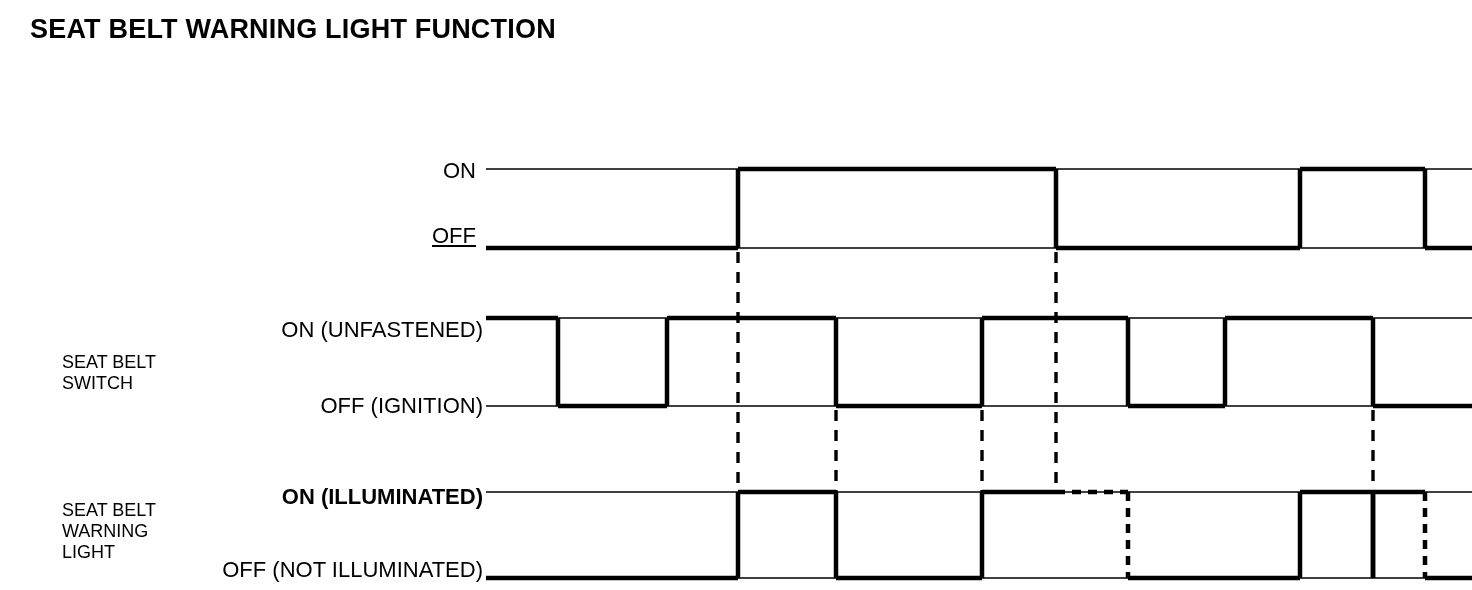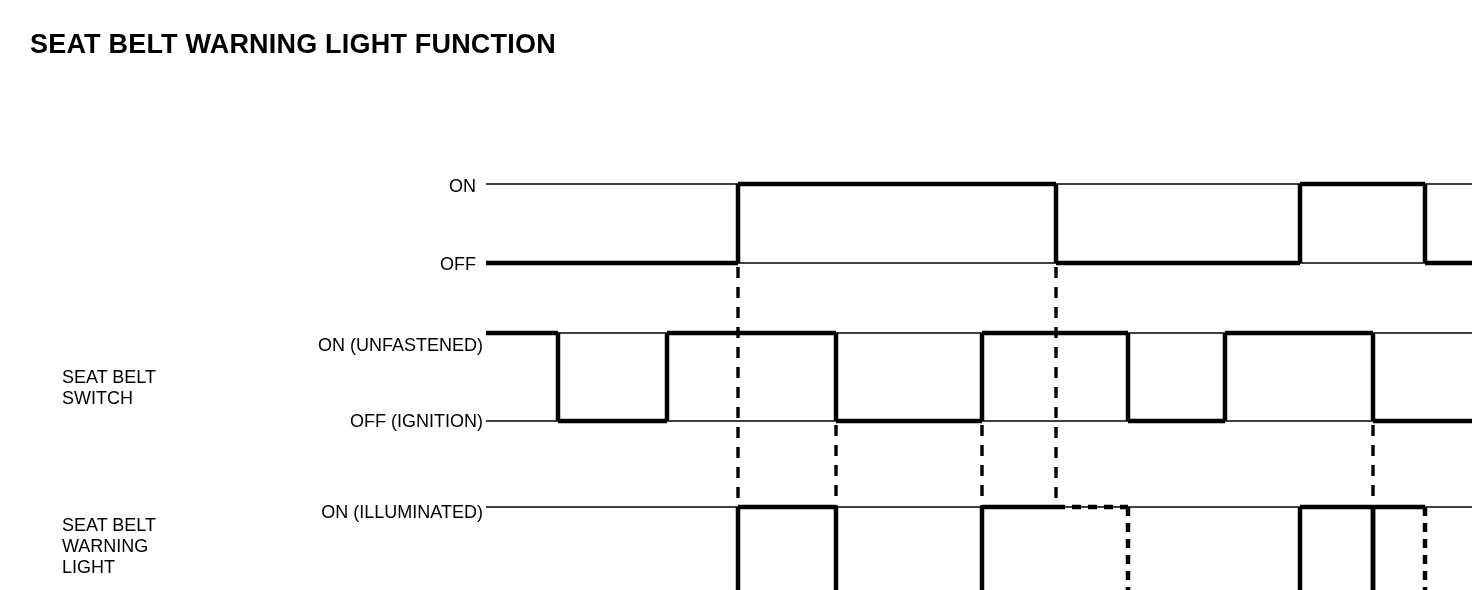--- a/index.html
+++ b/index.html
@@ -1,39 +1,39 @@
 <!DOCTYPE html>
 <html><head>
 <meta charset="utf-8">
 <style>
   html,body{margin:0;padding:0;background:#ffffff;}
   body{
     width:1472px;height:590px;
     font-family:"Liberation Sans","DejaVu Sans",sans-serif;
     color:#000000;overflow:hidden;position:relative;
   }
-  #page{position:relative;width:1472px;height:478px;margin-top:15px;}
+  #page{position:relative;width:1472px;height:478px;}
 
   .title{
     position:absolute;left:30px;top:14px;
     font-size:27px;font-weight:bold;letter-spacing:.2px;
     white-space:nowrap;
   }
   .subtitle{
     position:absolute;left:30px;top:78px;
     font-size:22px;font-weight:bold;letter-spacing:.1px;
     white-space:nowrap;
   }
 
   .sig-name{
     position:absolute;font-size:18px;font-weight:normal;
     line-height:21px;white-space:pre;letter-spacing:0px;
   }
   .lvl-label{
-    position:absolute;font-size:18px;font-weight:normal;
+    position:absolute;font-size:22px;font-weight:normal;
     white-space:nowrap;text-align:right;letter-spacing:0px;
     transform:translateY(-50%);
   }
 
   
   #plot{position:absolute;left:0;top:0;width:1472px;height:590px;}
 </style>
 </head>
 <body>
 
@@ -41,26 +41,27 @@
 
   <div class="title">SEAT BELT WARNING LIGHT FUNCTION</div>
 
   <div class="sig-name" style="left:62px;top:352px;">SEAT BELT
 SWITCH</div>
   <div class="sig-name" style="left:62px;top:500px;">SEAT BELT
 WARNING
 LIGHT</div>
 
   <div class="lvl-label" style="right:996px;top:171px;">ON</div>
-  <div class="lvl-label" style="right:996px;top:249px;">OFF</div>
+  <div class="lvl-label" style="right:996px;top:236px;text-decoration:underline;">OFF</div>
 
   <div class="lvl-label" style="right:989px;top:330px;">ON (UNFASTENED)</div>
   <div class="lvl-label" style="right:989px;top:406px;">OFF (IGNITION)</div>
 
-  <div class="lvl-label" style="right:989px;top:497px;">ON (ILLUMINATED)</div>
+  <div class="lvl-label" style="right:989px;top:497px;font-weight:bold;">ON (ILLUMINATED)</div>
+  <div class="lvl-label" style="right:989px;top:570px;">OFF (NOT ILLUMINATED)</div>
 
   <svg id="plot" viewBox="0 0 1472 590" width="1472" height="590" xmlns="http://www.w3.org/2000/svg">
       <line x1="486" y1="169" x2="1472" y2="169" stroke="#000000" stroke-width="1.6"></line>
       <line x1="486" y1="248" x2="1472" y2="248" stroke="#000000" stroke-width="1.6"></line>
       <line x1="486" y1="248" x2="738" y2="248" stroke="#000000" stroke-width="4.5"></line>
       <line x1="738" y1="169" x2="738" y2="248" stroke="#000000" stroke-width="4.5"></line>
       <line x1="738" y1="169" x2="1056" y2="169" stroke="#000000" stroke-width="4.5"></line>
       <line x1="1056" y1="169" x2="1056" y2="248" stroke="#000000" stroke-width="4.5"></line>
       <line x1="1056" y1="248" x2="1300" y2="248" stroke="#000000" stroke-width="4.5"></line>
       <line x1="1300" y1="169" x2="1300" y2="248" stroke="#000000" stroke-width="4.5"></line>

